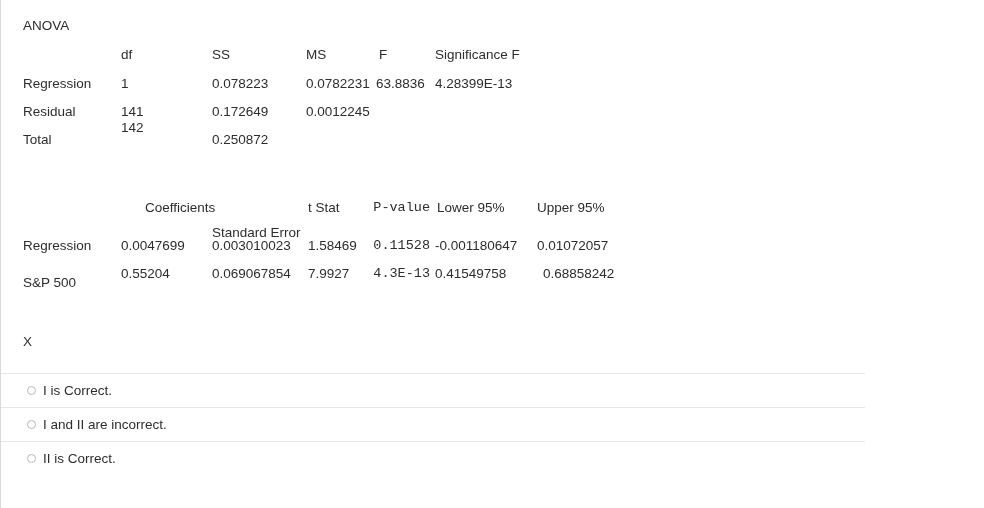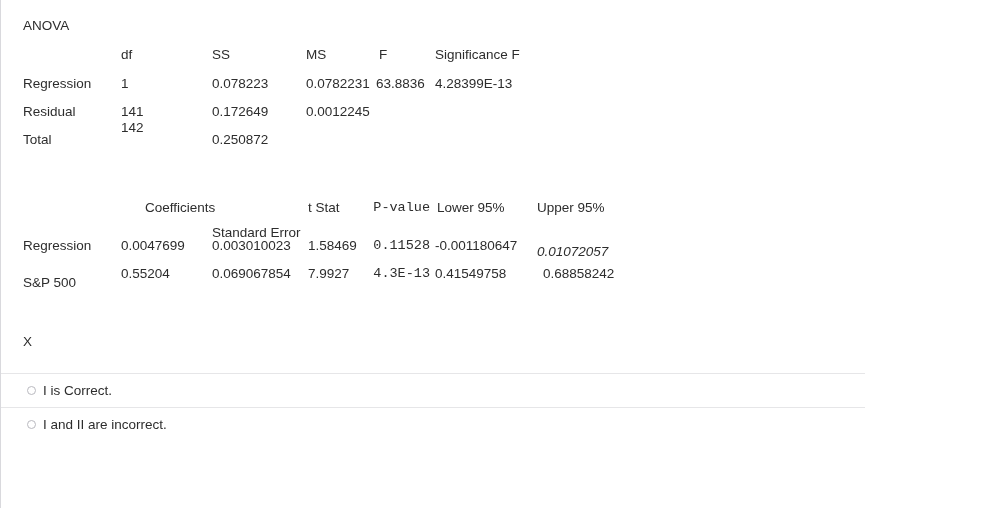--- a/index.html
+++ b/index.html
@@ -129,21 +129,21 @@
     <div class="cell r" style="left:329px; top:200px; width:100px;">P-value</div>
     <div class="cell" style="left:436px; top:200px;">Lower 95%</div>
     <div class="cell" style="left:536px; top:200px;">Upper 95%</div>
 
     <div class="cell" style="left:22px; top:238px;">Regression</div>
     <div class="cell" style="left:120px; top:238px;">0.0047699</div>
     <div class="cell" style="left:211px; top:238px;">0.003010023</div>
     <div class="cell" style="left:307px; top:238px;">1.58469</div>
     <div class="cell r" style="left:329px; top:238px; width:100px;">0.11528</div>
     <div class="cell" style="left:434px; top:238px;">-0.001180647</div>
-    <div class="cell" style="left:536px; top:244px;font-style:italic;">0.01072057</div>
+    <div class="cell" style="left:536px; top:238px;">0.01072057</div>
 
     <div class="cell" style="left:22px; top:266px;margin-top:9px;">S&amp;P 500</div>
     <div class="cell" style="left:120px; top:266px;">0.55204</div>
     <div class="cell" style="left:211px; top:266px;">0.069067854</div>
     <div class="cell" style="left:307px; top:266px;">7.9927</div>
     <div class="cell r" style="left:329px; top:266px; width:100px;">4.3E-13</div>
     <div class="cell" style="left:434px; top:266px;">0.41549758</div>
     <div class="cell" style="left:536px; top:266px;margin-left:6px;">0.68858242</div>
   </div>
 
@@ -155,16 +155,20 @@
       <span class="radio"></span>
       <span class="option-label">I is Correct.</span>
     </div>
 
     <div class="option-row">
       <span class="radio"></span>
       <span class="option-label">I and II are incorrect.</span>
     </div>
 
 
+    <div class="option-row">
+      <span class="radio"></span>
+      <span class="option-label">II is Correct.</span>
+    </div>
 
   </div>
 
 </div>
 
 </body></html>

